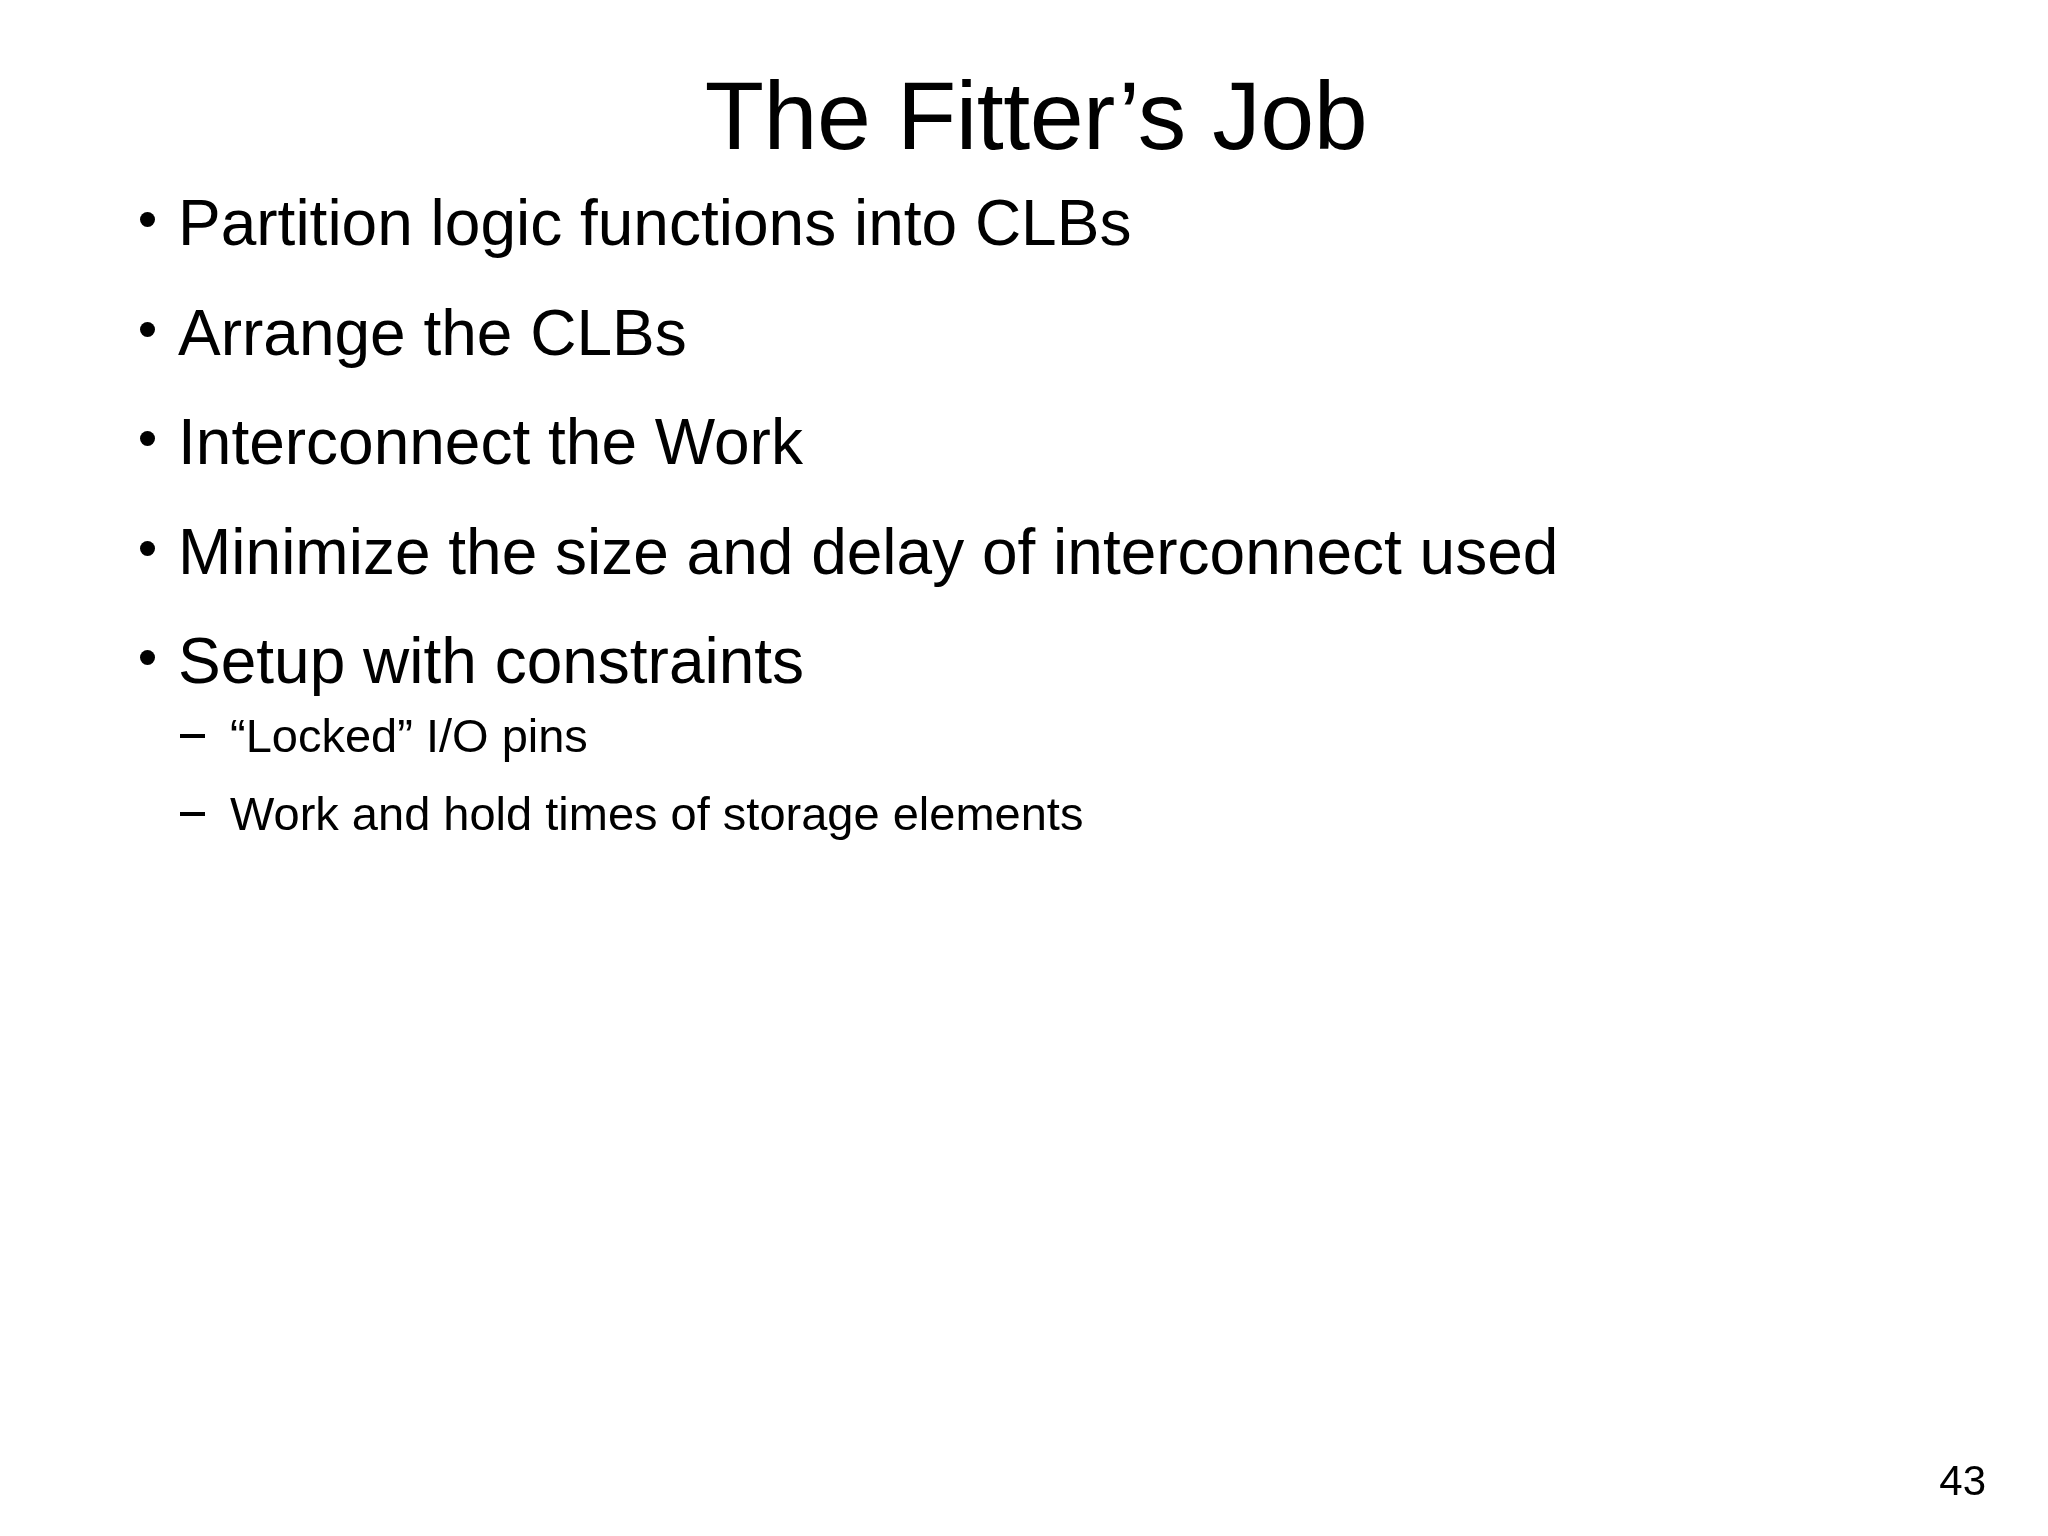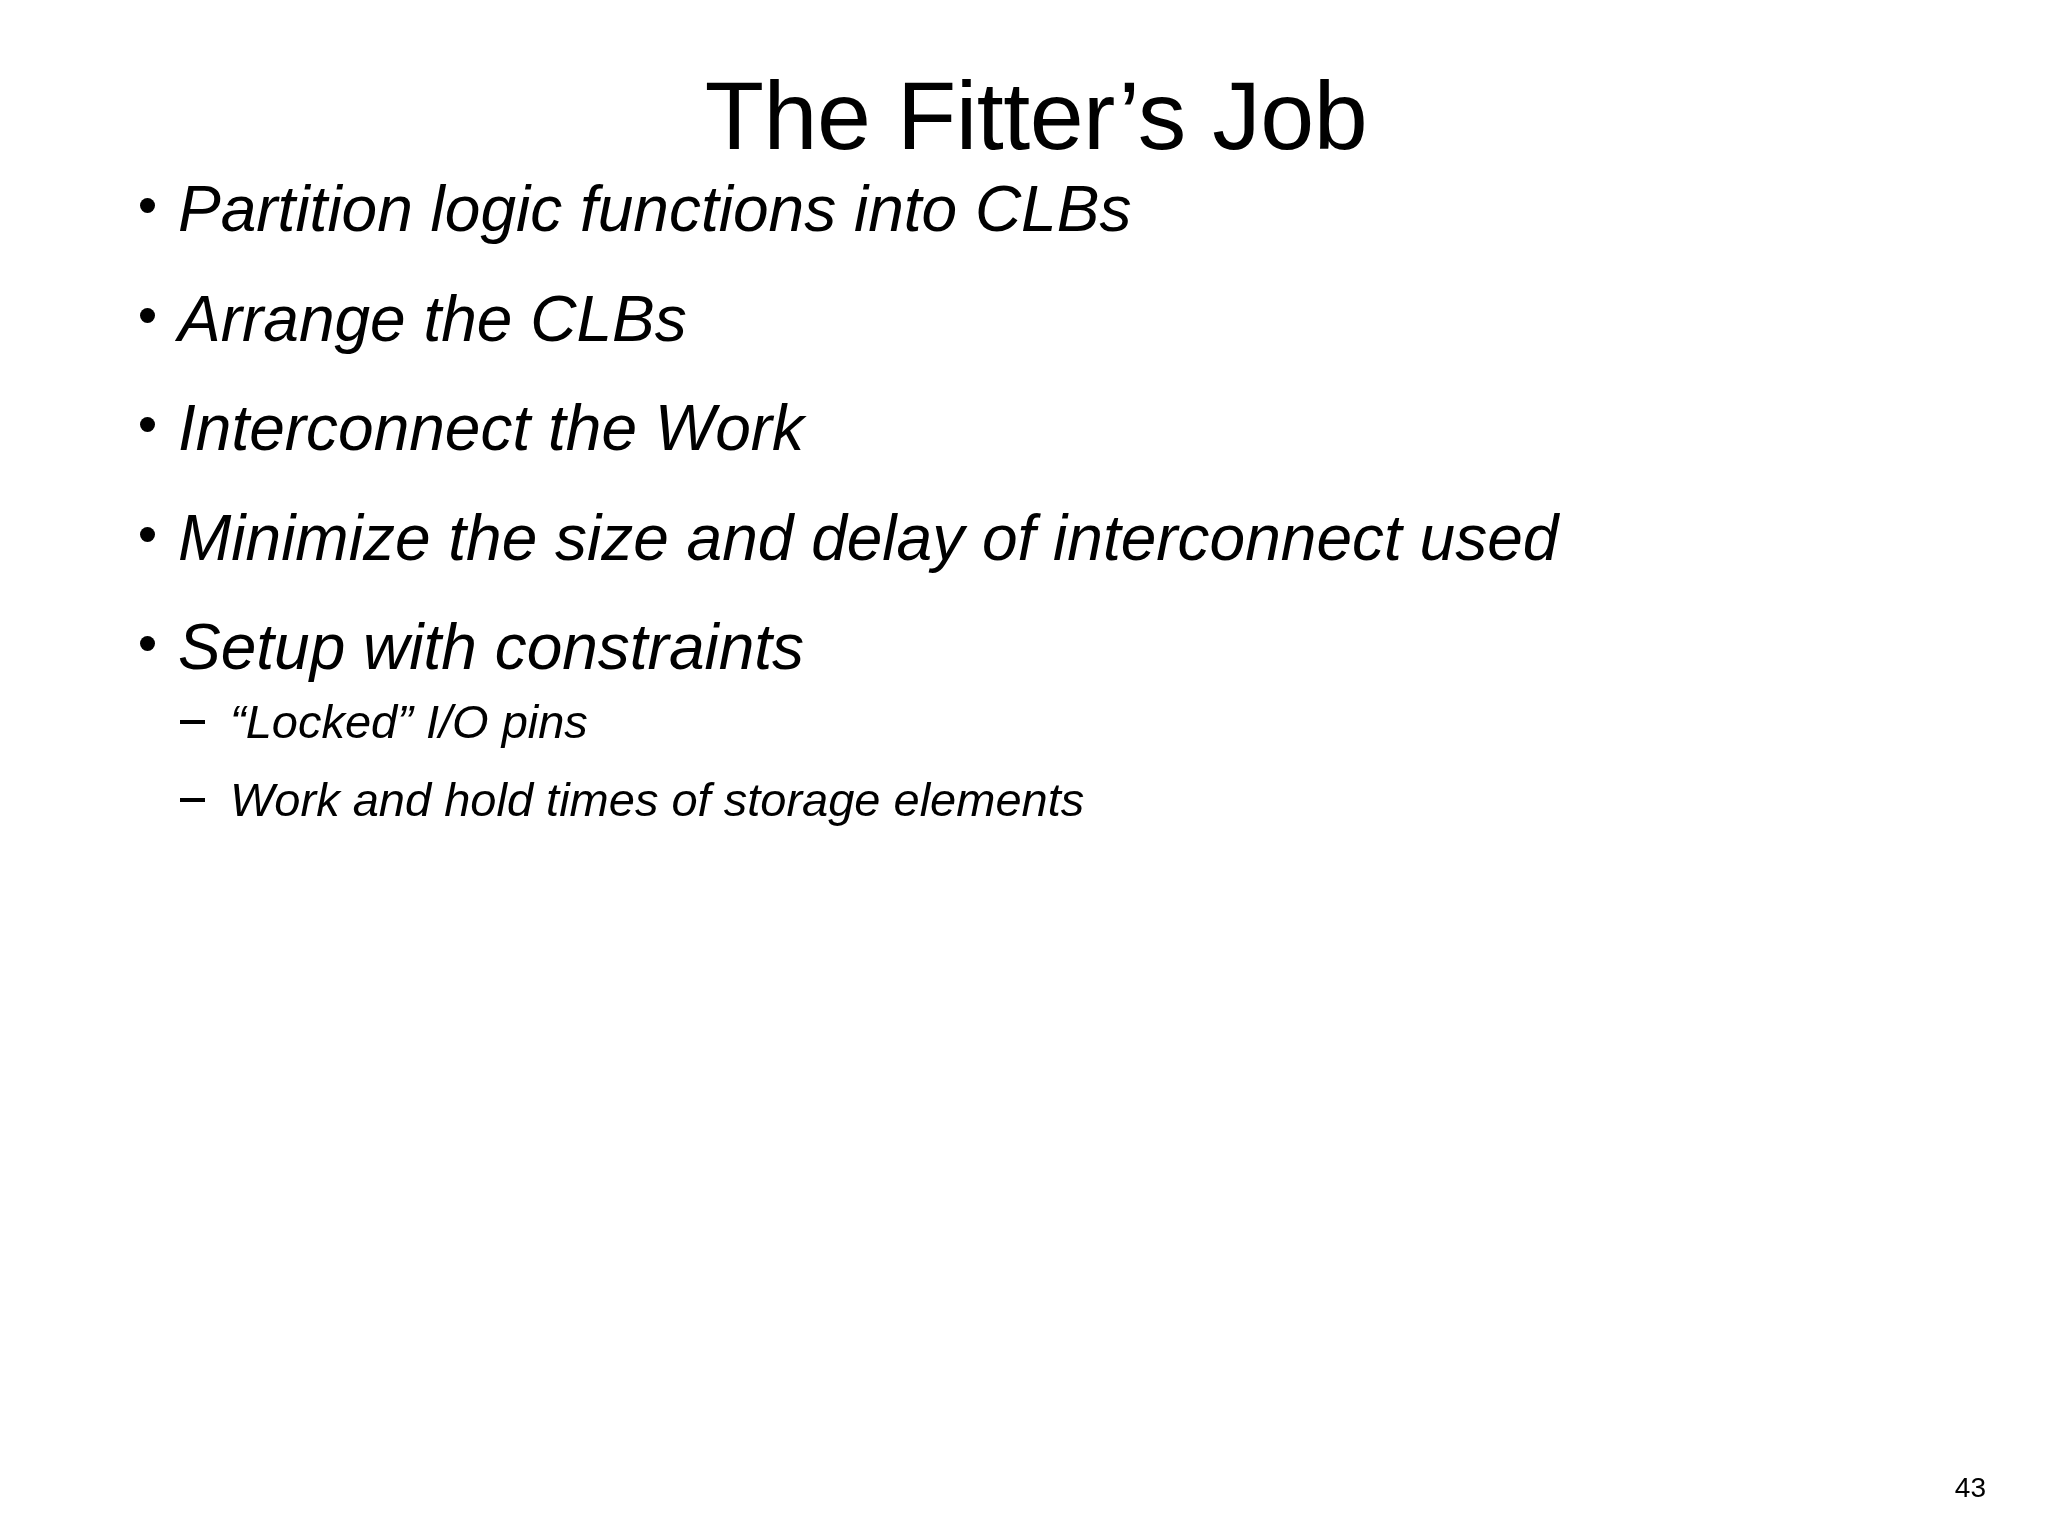--- a/index.html
+++ b/index.html
@@ -31,24 +31,23 @@
     line-height: 1.08;
     font-weight: normal;
     letter-spacing: -0.5px;
     color: #000000;
     margin: 12px;
   }
 
   
   #body-list {
     position: absolute;
-    top: 172px;
+    top: 186px;
     left: 130px;
     width: 1800px;
-    font-style: italic;
   }
 
   ul.level1 {
     list-style: none;
     margin: 0;
     padding: 0;
   }
 
   li.bullet-l1 {
     position: relative;
@@ -101,21 +100,21 @@
 
   li.bullet-l2 > .bullet-text {
     display: block;
   }
 
   
   #page-number {
     position: absolute;
     right: 62px;
     bottom: 34px;
-    font-size: 28px;
+    font-size: 42px;
     line-height: 1;
     color: #000000;
   }
 </style>
 </head>
 <body>
 
 <div id="slide">
 
   <h1 id="slide-title">The Fitter’s Job</h1>

